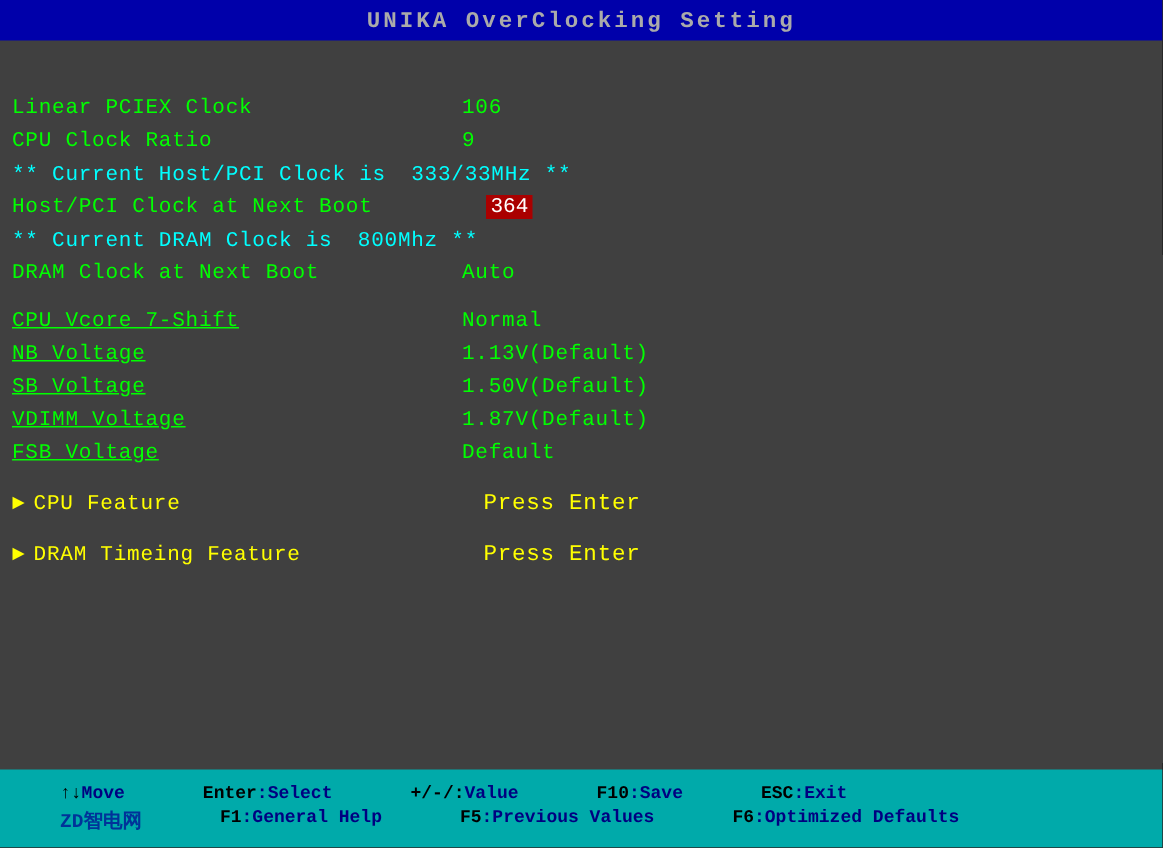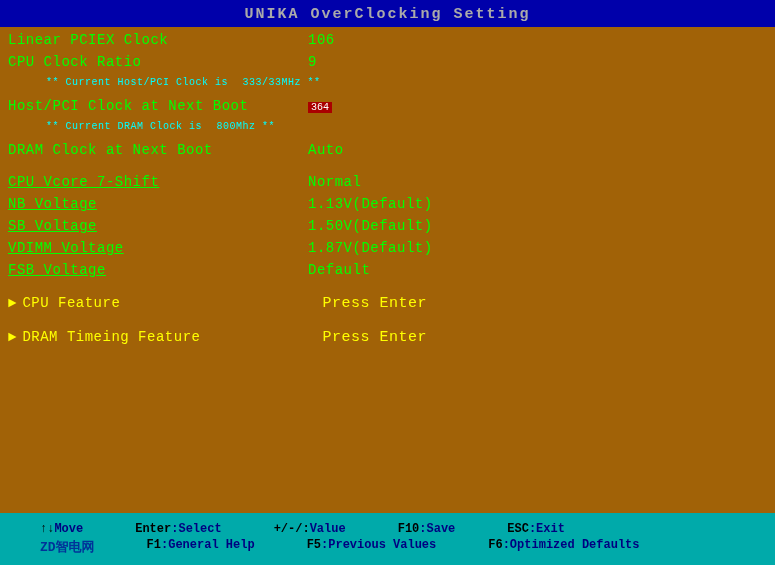--- a/index.html
+++ b/index.html
@@ -12,24 +12,25 @@
       width: 775px;
       height: 565px;
       background: #000;
       font-family: 'Courier New', Courier, monospace;
       overflow: hidden;
     }
 
     .screen {
       width: 775px;
       height: 565px;
-      background: #a16207;
+      background: #404040;
       display: flex;
       flex-direction: column;
       position: relative;
+      gap: 32px;
     }
 
     .title-bar {
       background: #0000AA;
       text-align: center;
       padding: 6px 0 4px 0;
       color: #AAAAAA;
       font-size: 15px;
       letter-spacing: 2px;
       font-weight: bold;
@@ -61,29 +62,29 @@
     .row-value {
       color: #00FF00;
       font-size: 14px;
       letter-spacing: 0.5px;
     }
 
     .row-value-selected {
       background: #AA0000;
       color: #FFFFFF;
       padding: 0 3px;
-      font-size: 10px;
+      font-size: 14px;
+      margin-left: 16px;
     }
 
     .info-row {
       color: #00FFFF;
-      font-size: 10px;
+      font-size: 14px;
       padding: 1px 0;
       letter-spacing: 0.5px;
-      margin-left: 38px;
     }
 
     .spacer {
       height: 10px;
     }
 
     .submenu-row {
       display: flex;
       align-items: baseline;
       padding: 2px 0;

